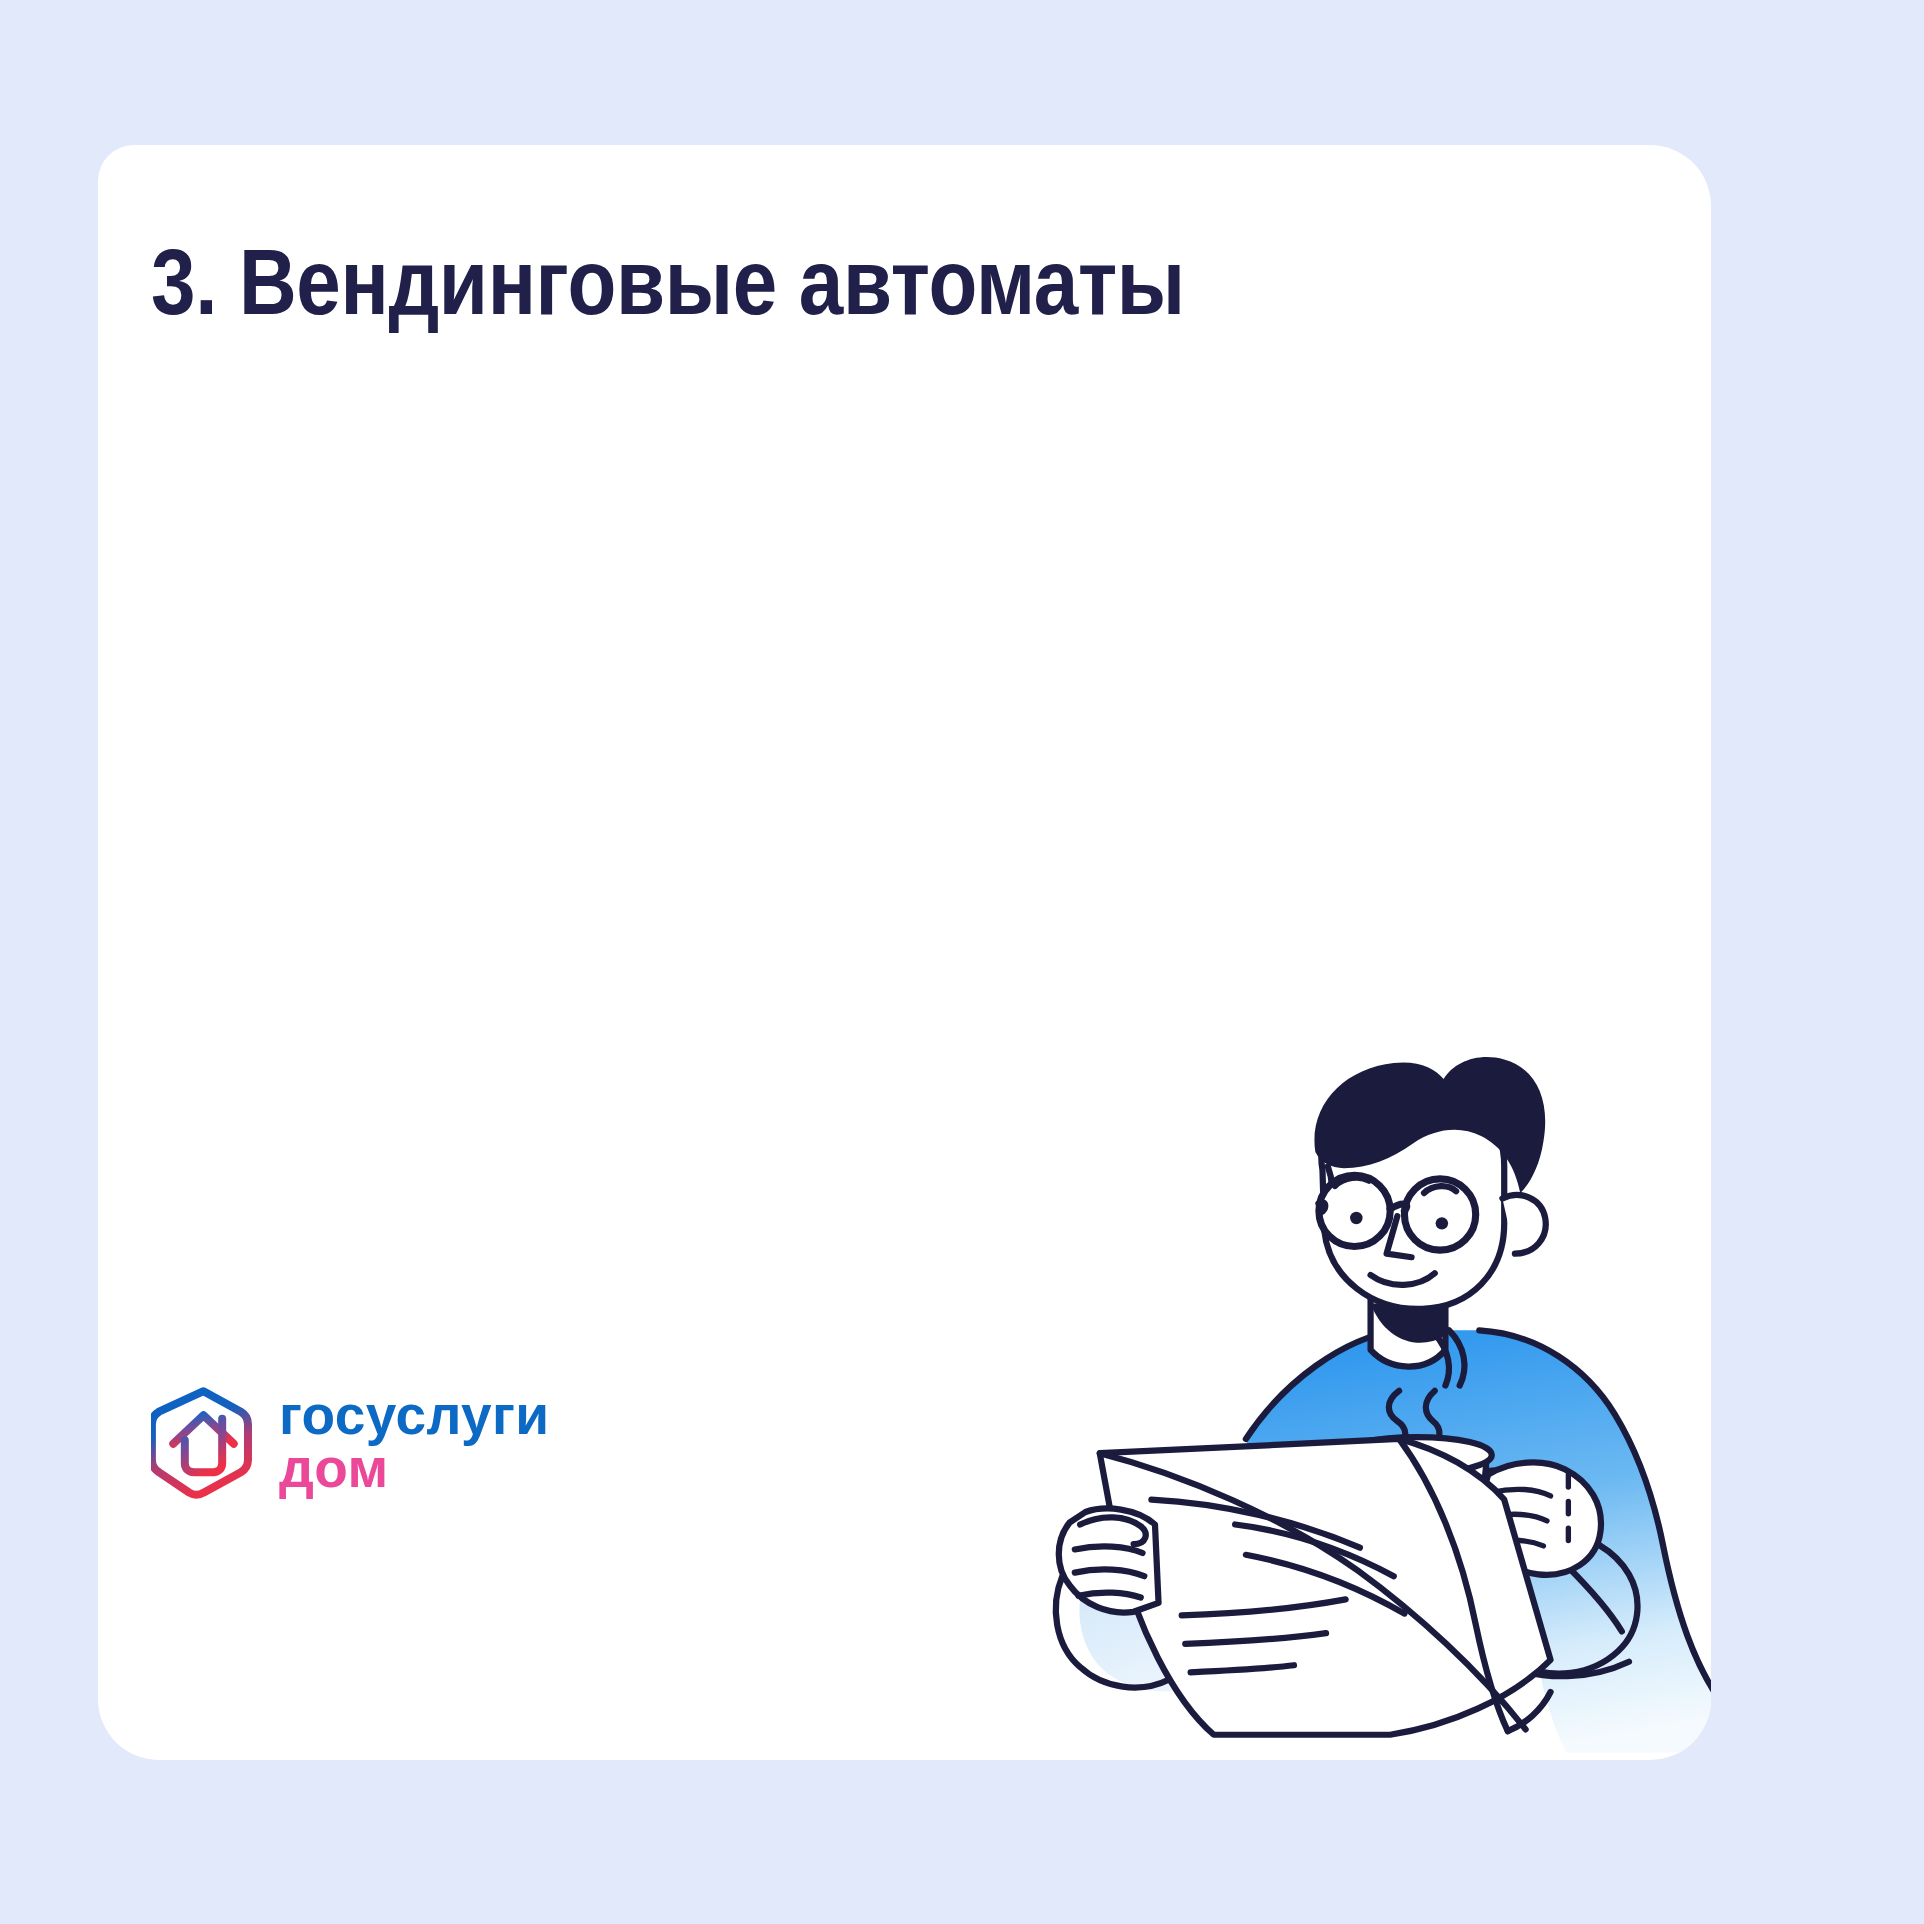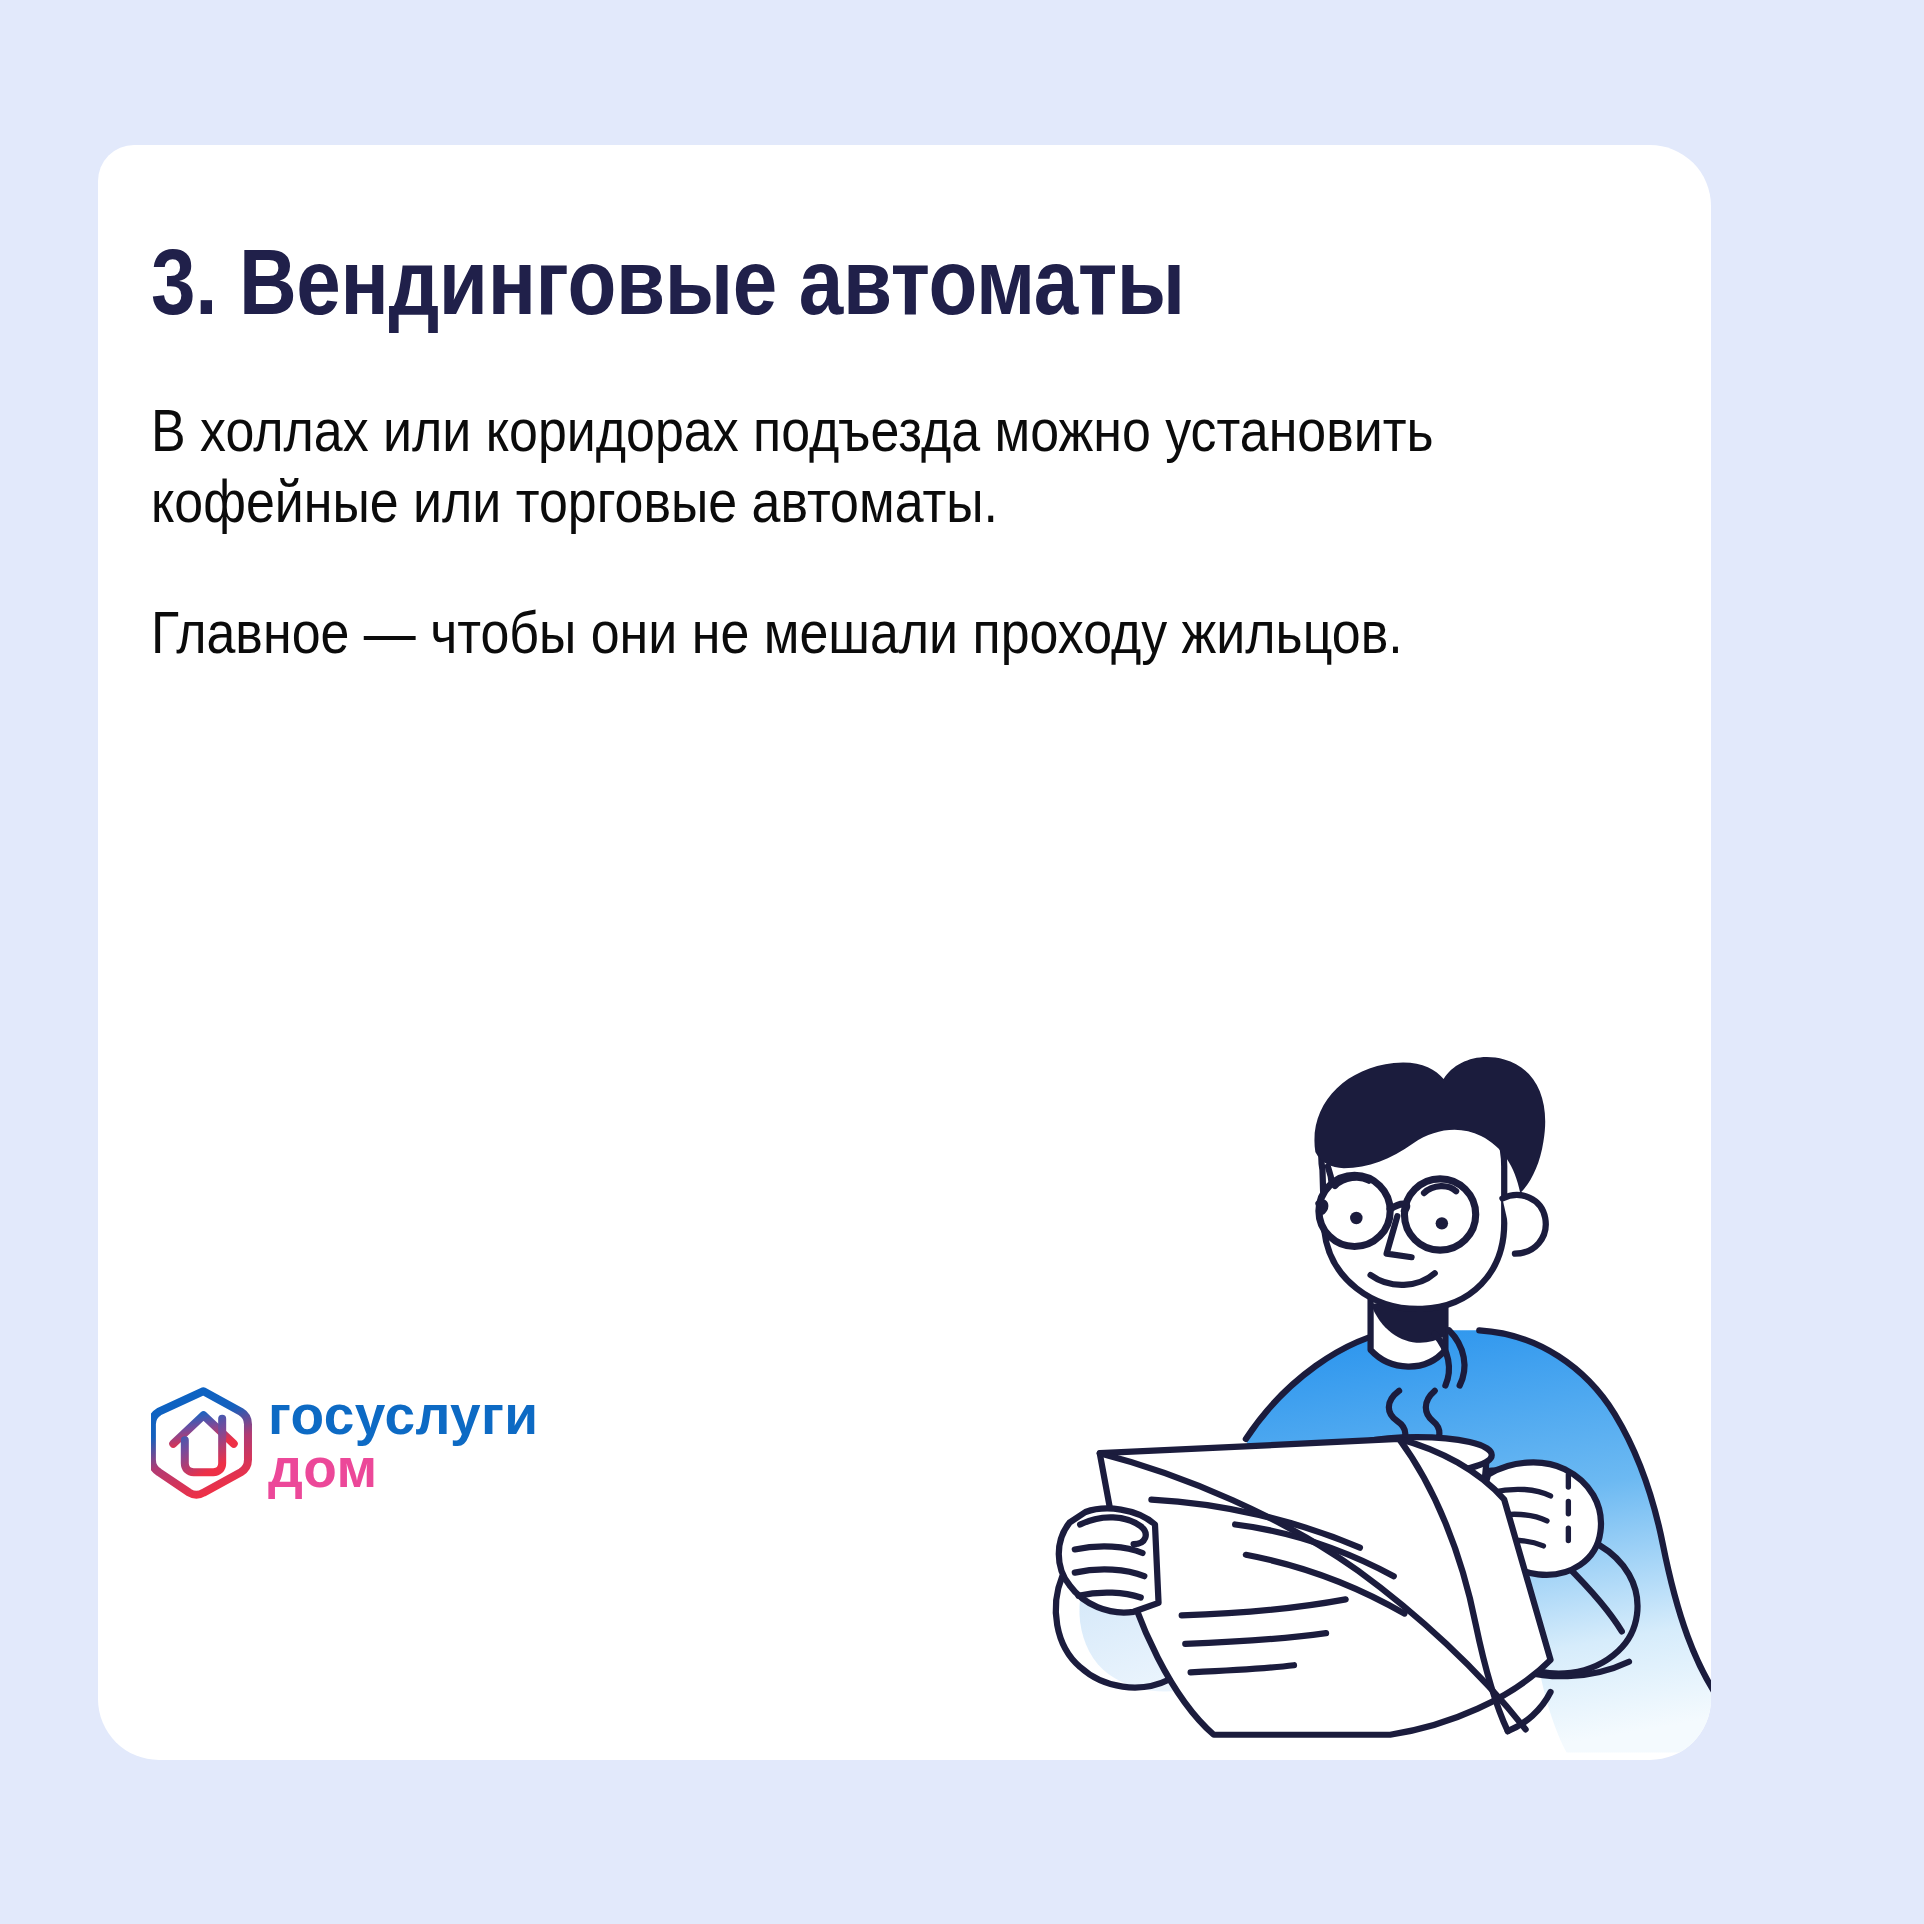--- a/index.html
+++ b/index.html
@@ -67,21 +67,21 @@
     margin-top: 43px;
   }
 
   
   .logo {
     position: absolute;
     left: 53px;
     top: 1240px;
     display: flex;
     align-items: center;
-    gap: 12px;
+    gap: 23px;
   }
   .logo-mark {
     width: 105px;
     height: 114px;
     flex: 0 0 auto;
   }
   .logo-words {
     display: flex;
     flex-direction: column;
     line-height: 0.96;
@@ -111,24 +111,20 @@
 </style>
 </head>
 <body>
 
 <div id="stage">
 
   <div class="card">
 
     <h1 class="title">3. Вендинговые автоматы</h1>
 
-    <div class="body-block">
-      <p class="para p1">В холлах или коридорах подъезда можно установить кофейные или торговые автоматы.</p>
-      <p class="para p2">Главное — чтобы они не мешали проходу жильцов.</p>
-    </div>
 
     <div class="illustration">
       <svg viewBox="0 0 880 830" xmlns="http://www.w3.org/2000/svg">
         <defs>
           <linearGradient id="sweaterGrad" x1="0.35" y1="0" x2="0.55" y2="1">
             <stop offset="0%" stop-color="#2f97ee"></stop>
             <stop offset="42%" stop-color="#6cb9f2"></stop>
             <stop offset="78%" stop-color="#d6ecfb"></stop>
             <stop offset="100%" stop-color="#f4fafe"></stop>
           </linearGradient>

